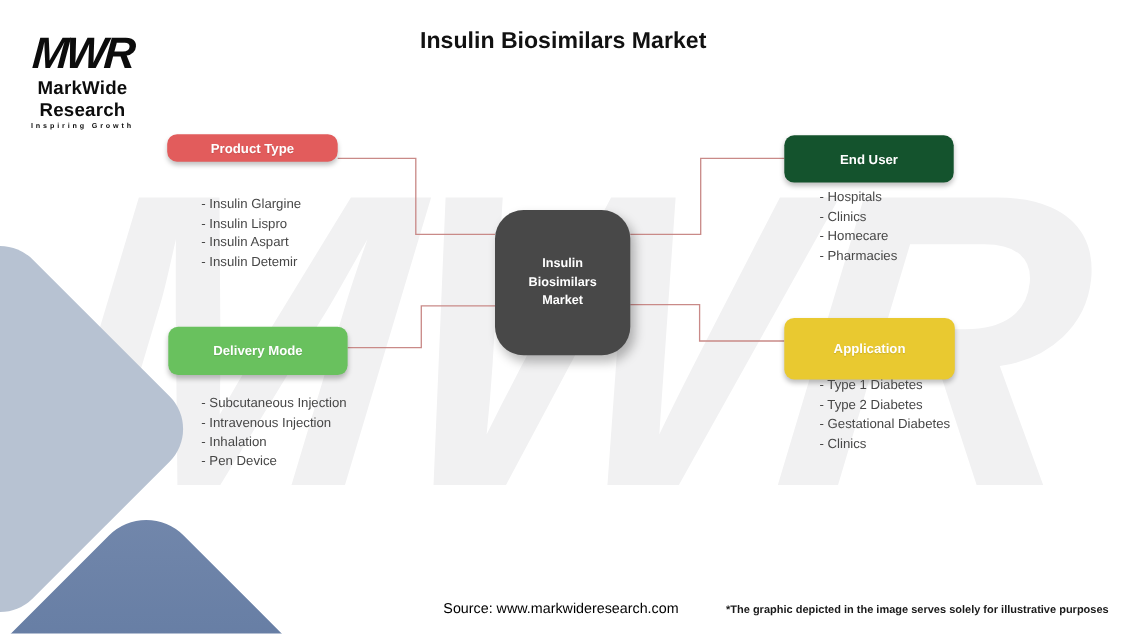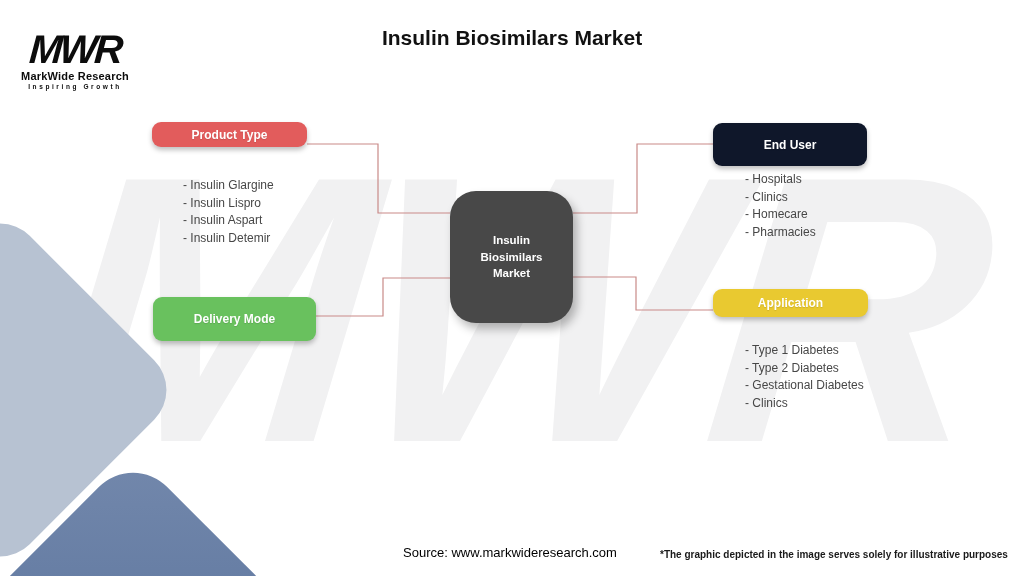--- a/index.html
+++ b/index.html
@@ -27,21 +27,21 @@
     background:linear-gradient(135deg,#7388ac 0%,#4b6793 100%);
     border-radius:48px;
   }
 
   
   .logo{position:absolute;left:20px;top:30px;width:110px;text-align:center;z-index:3;color:#0c0c0c;}
   .logo-acronym{
     font-size:40px;font-weight:900;font-style:italic;line-height:0.95;
     letter-spacing:-3px;transform:skewX(-4deg);
   }
-  .logo-name{font-size:11px;font-weight:800;margin-top:2px;letter-spacing:0.2px;}
+  .logo-name{font-size:17px;font-weight:800;margin-top:2px;letter-spacing:0.2px;}
   .logo-tagline{font-size:6.5px;font-weight:700;letter-spacing:2.6px;margin-top:1px;text-transform:capitalize;}
   .page-title{
     position:absolute;left:0;top:26px;width:1024px;text-align:center;
     font-size:21px;font-weight:700;color:#111;z-index:3;
   }
 
   
   .connectors{position:absolute;left:0;top:0;z-index:2;}
 
   
@@ -56,23 +56,23 @@
 
   
   .branch-box{
     position:absolute;z-index:3;border-radius:9px;
     display:flex;align-items:center;justify-content:center;
     color:#ffffff;font-size:12px;font-weight:700;
     box-shadow:0 3px 5px rgba(0,0,0,0.25);
     text-shadow:0 1px 1px rgba(0,0,0,0.12);
   }
   .box-product{left:152px;top:122px;width:155px;height:25px;background:#e25c5c;}
-  .box-enduser{left:713px;top:123px;width:154px;height:43px;background:#0f172a;}
+  .box-enduser{left:713px;top:123px;width:154px;height:43px;background:#14532d;}
   .box-delivery{left:153px;top:297px;width:163px;height:44px;background:#69c15e;}
-  .box-application{left:713px;top:289px;width:155px;height:28px;background:#e9c930;}
+  .box-application{left:713px;top:289px;width:155px;height:56px;background:#e9c930;}
 
   .branch-list{
     position:absolute;z-index:3;margin:0;padding:0;list-style:none;
     font-size:12px;line-height:17.5px;color:#474747;
   }
   .list-product{left:183px;top:177px;}
   .list-enduser{left:745px;top:171px;}
   .list-delivery{left:183px;top:358px;}
   .list-application{left:745px;top:342px;}
 
@@ -122,20 +122,26 @@
 
   <div class="branch-box box-enduser">End User</div>
   <ul class="branch-list list-enduser">
     <li>- Hospitals</li>
     <li>- Clinics</li>
     <li>- Homecare</li>
     <li>- Pharmacies</li>
   </ul>
 
   <div class="branch-box box-delivery">Delivery Mode</div>
+  <ul class="branch-list list-delivery">
+    <li>- Subcutaneous Injection</li>
+    <li>- Intravenous Injection</li>
+    <li>- Inhalation</li>
+    <li>- Pen Device</li>
+  </ul>
 
   <div class="branch-box box-application">Application</div>
   <ul class="branch-list list-application">
     <li>- Type 1 Diabetes</li>
     <li>- Type 2 Diabetes</li>
     <li>- Gestational Diabetes</li>
     <li>- Clinics</li>
   </ul>
 
   <div class="source-line">Source: www.markwideresearch.com</div>

